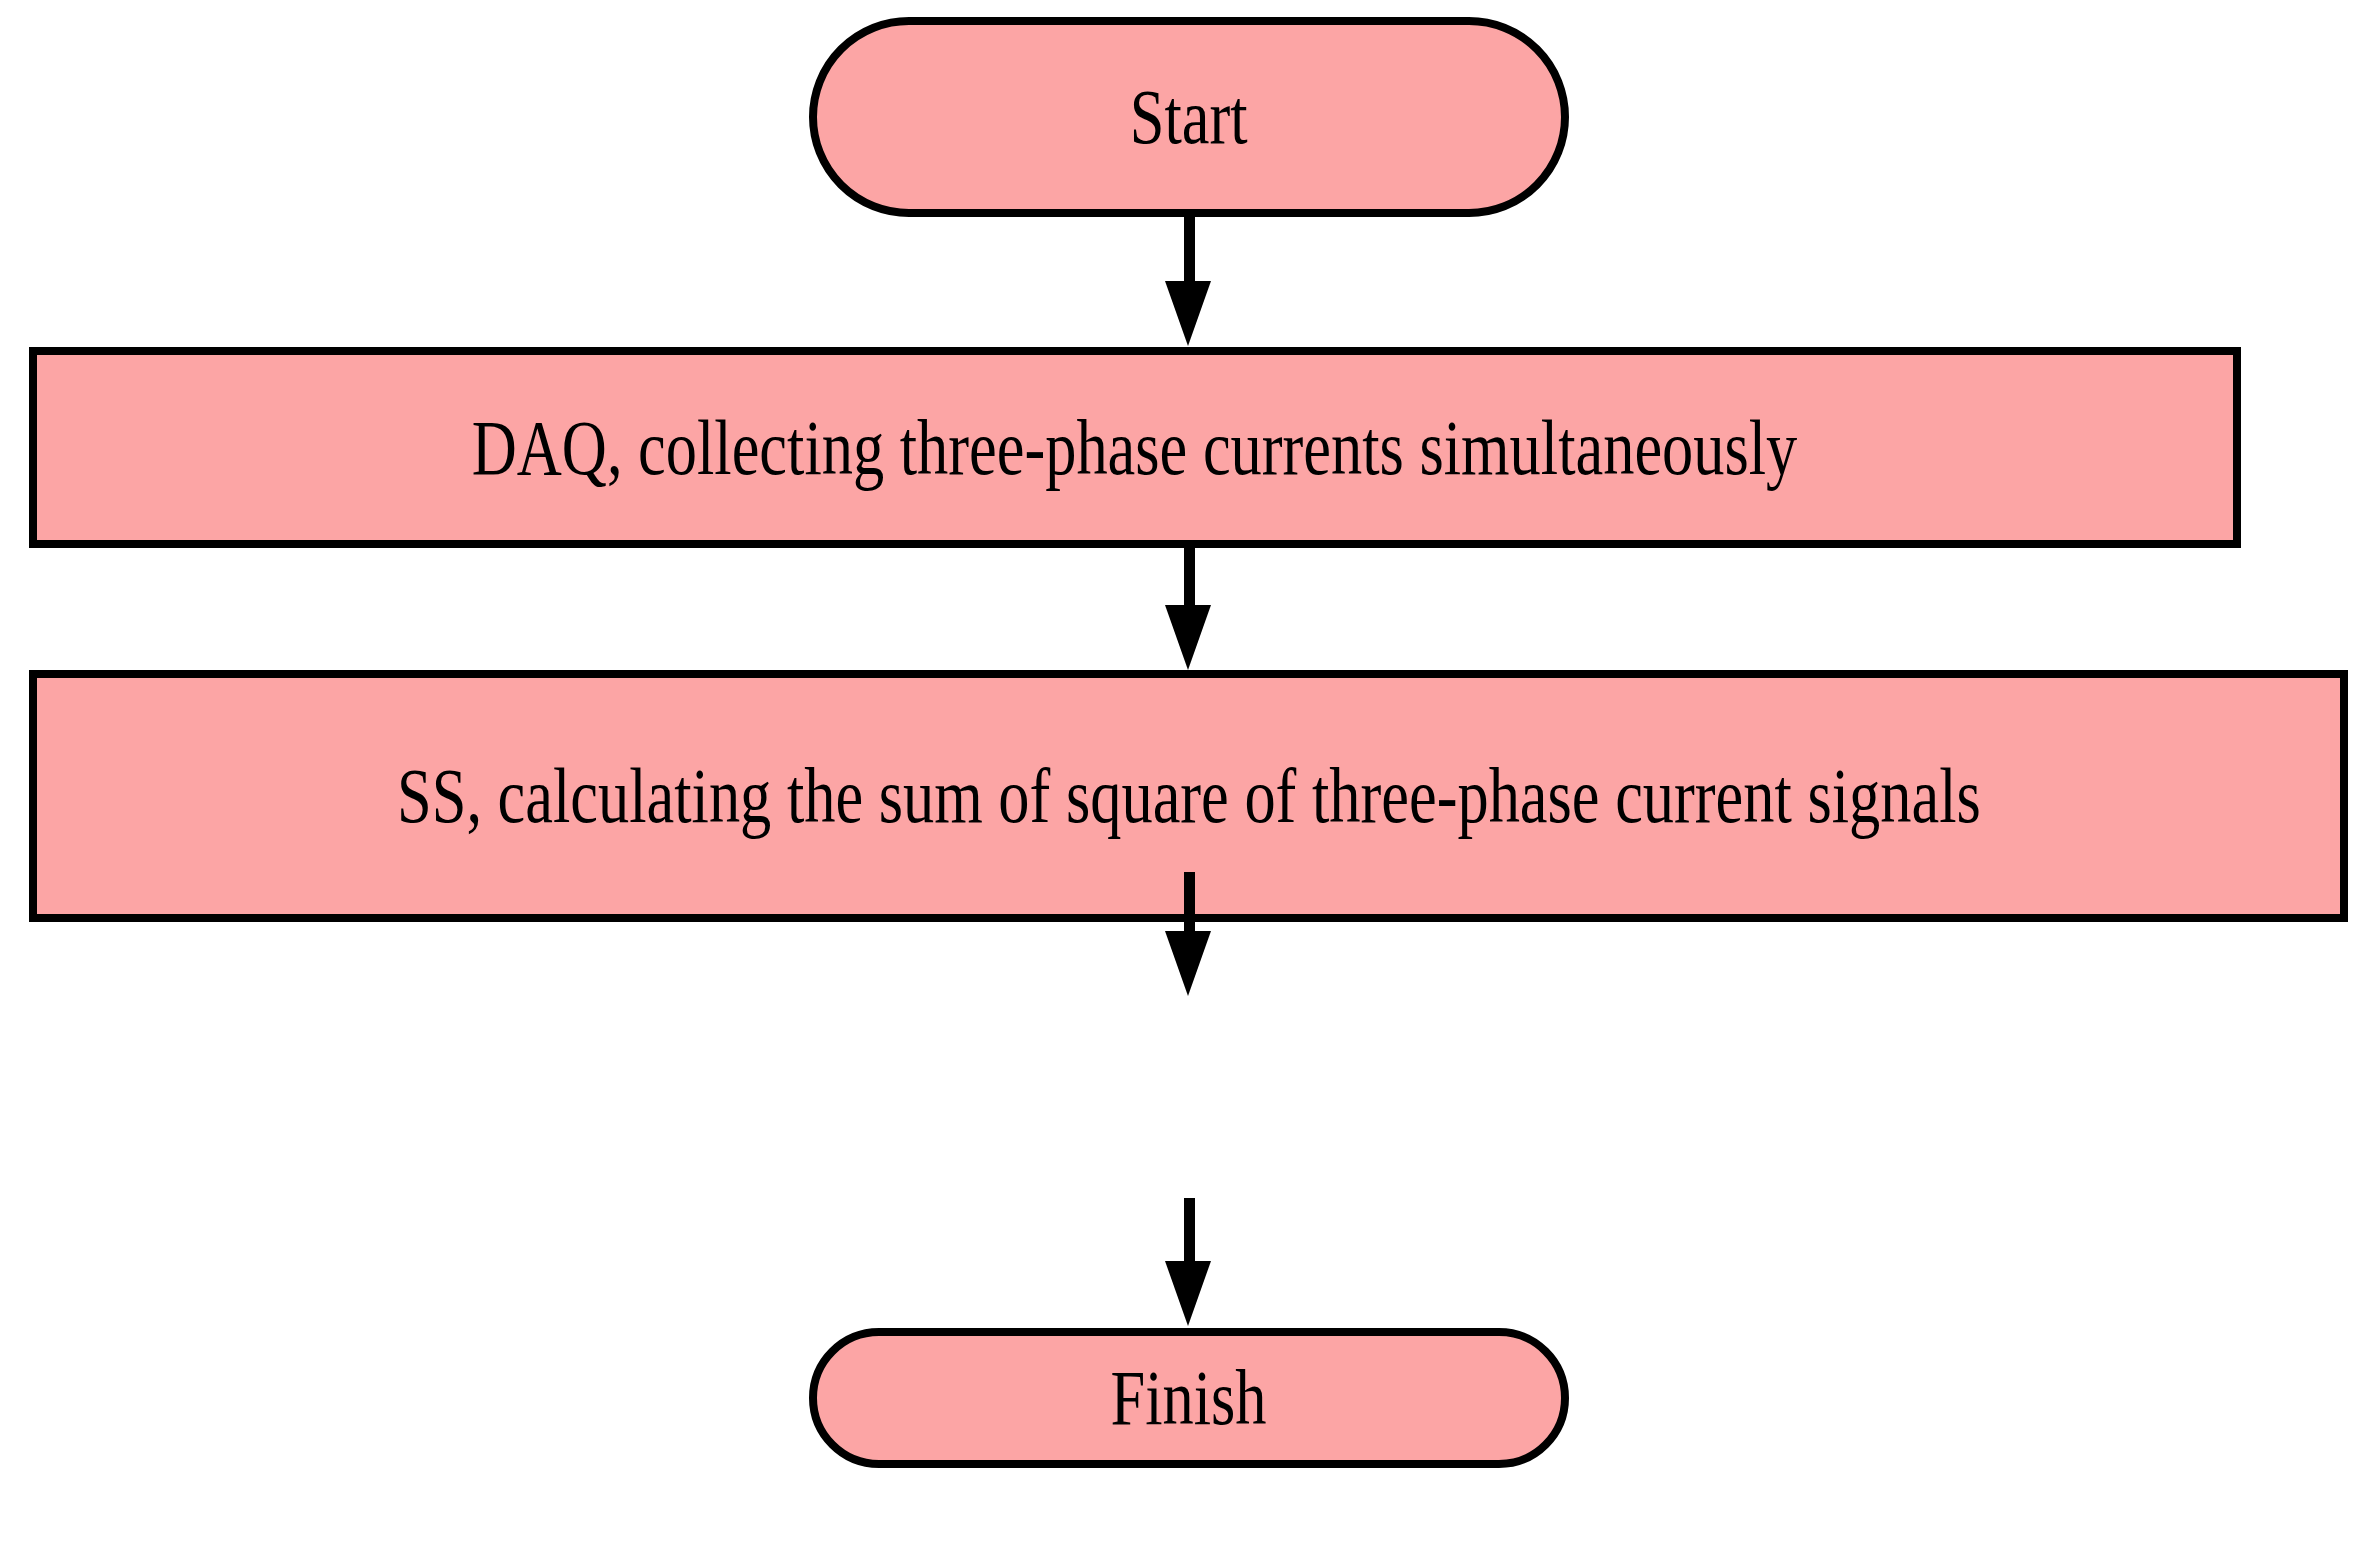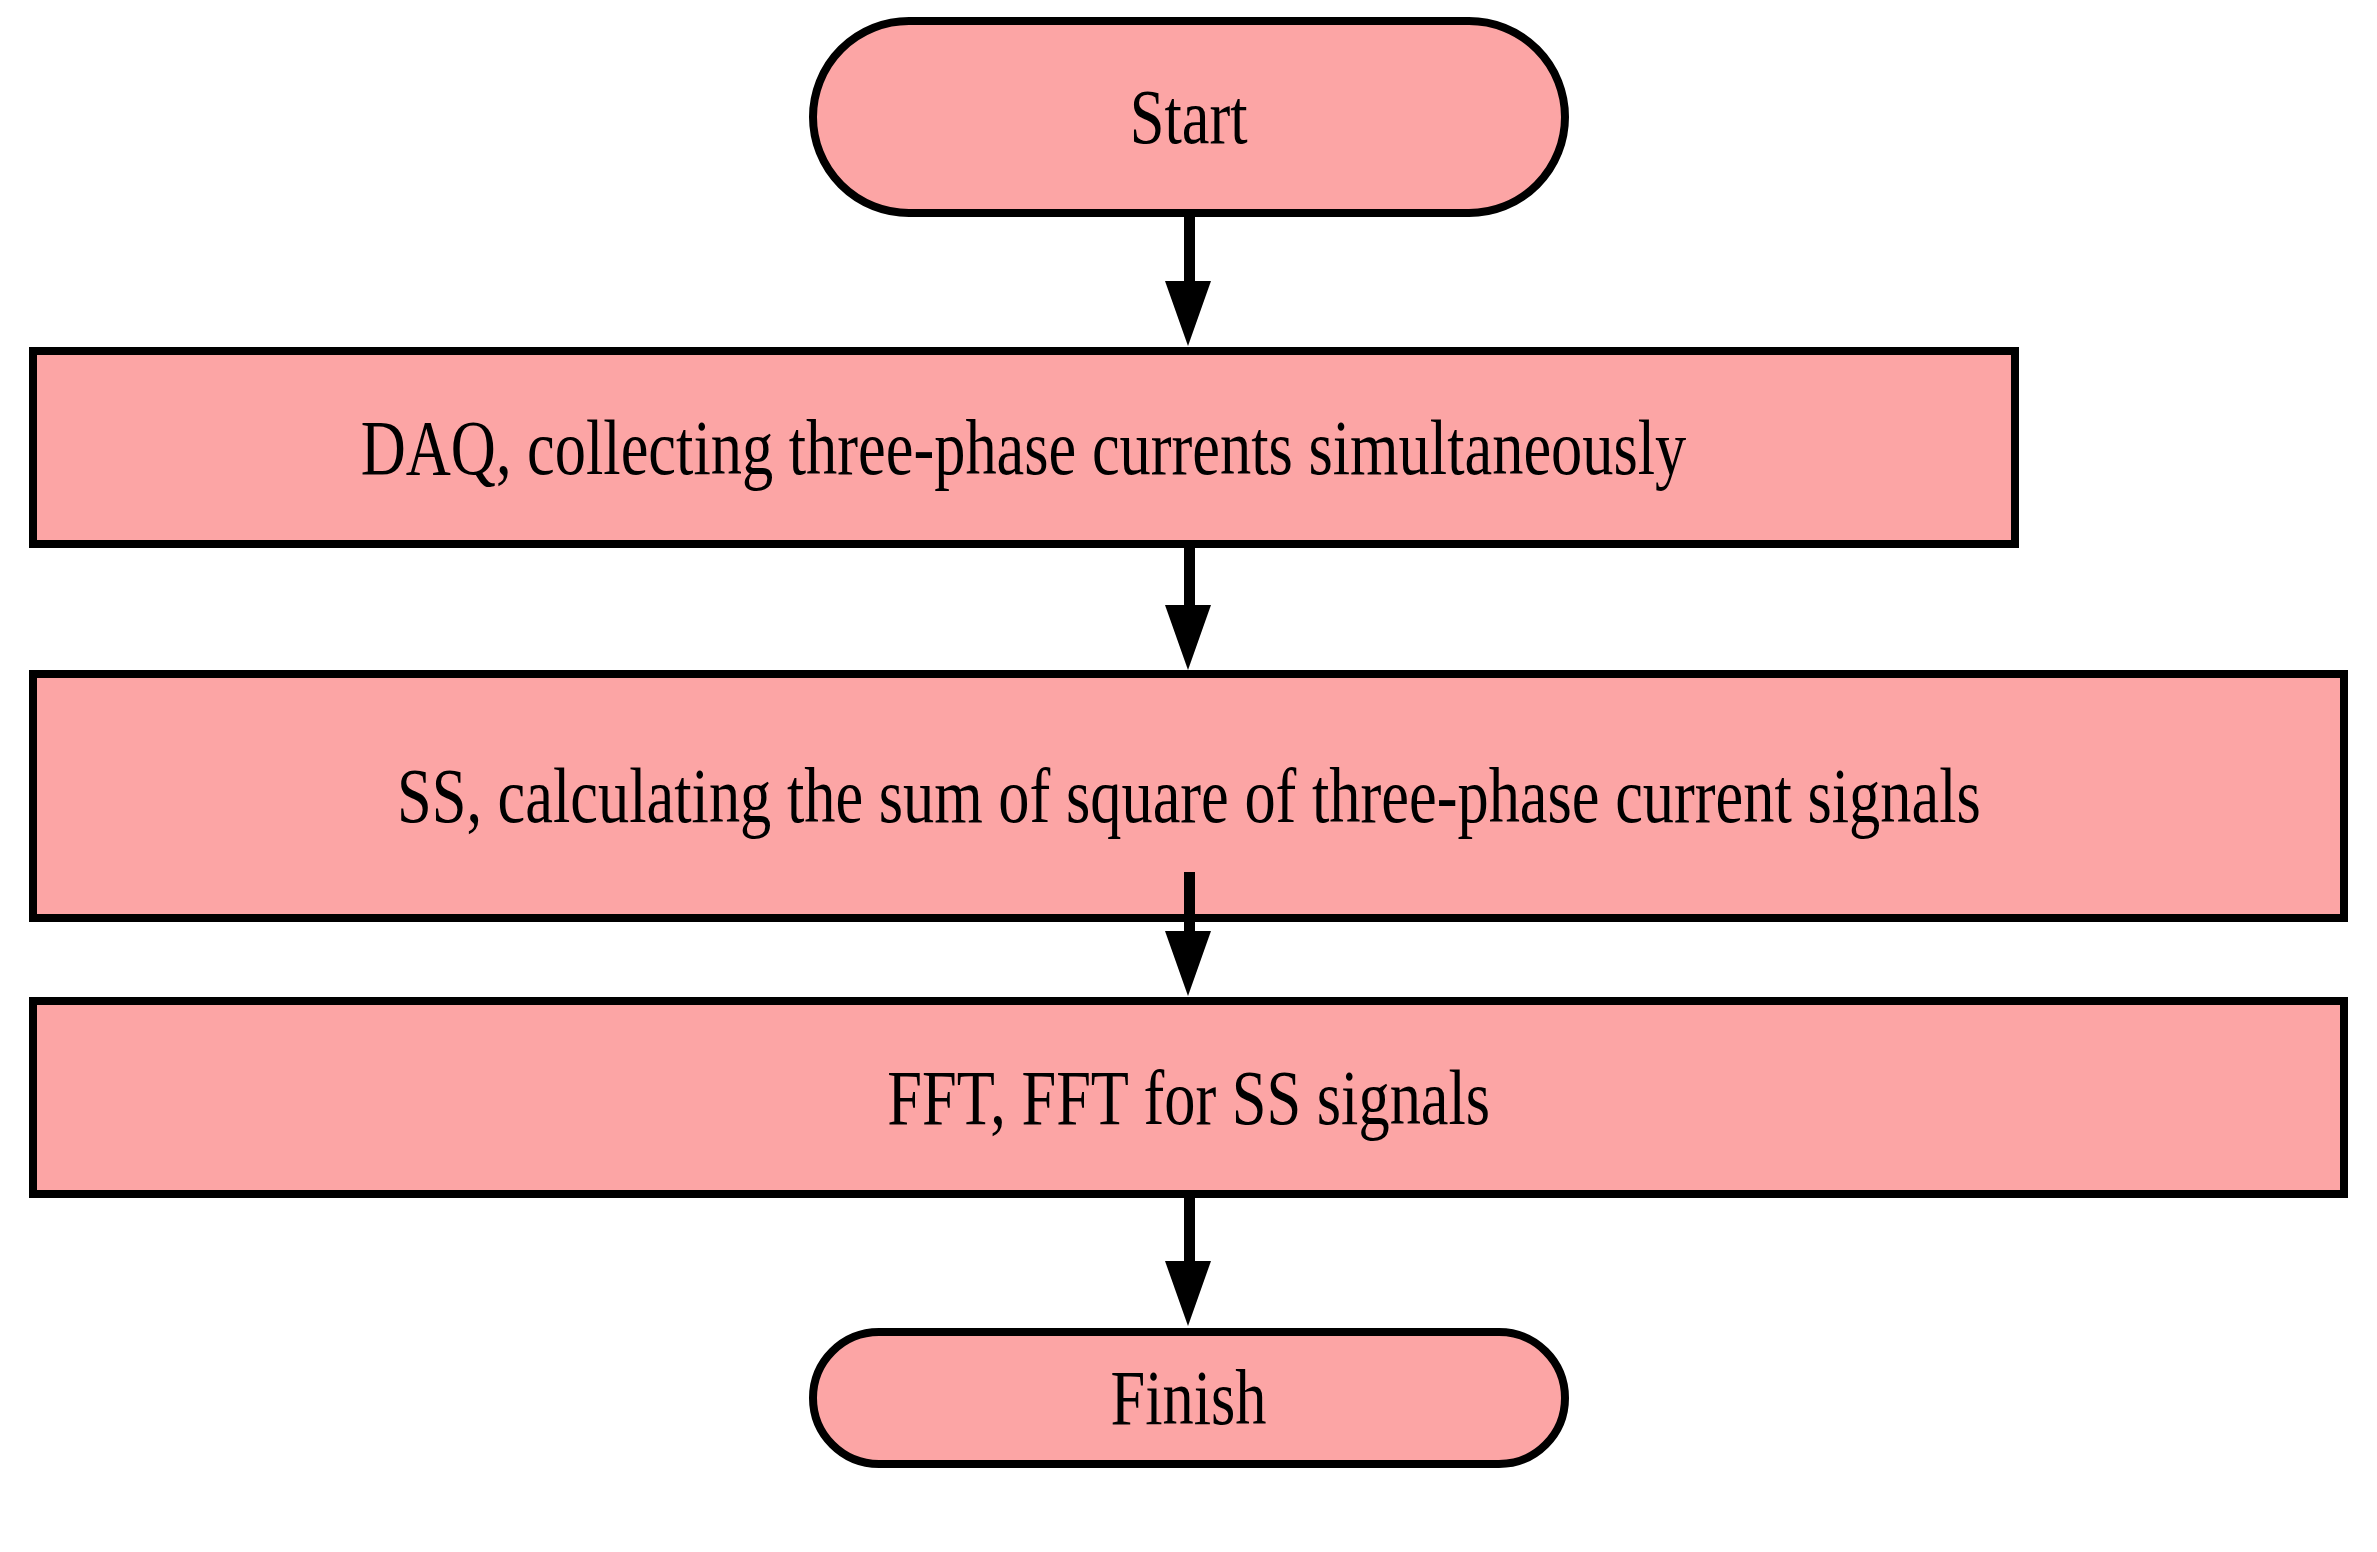--- a/index.html
+++ b/index.html
@@ -68,41 +68,38 @@
 
   <div class="node terminal" style="left:809px; top:17px; width:760px; height:200px;">
     <span class="node-label label-terminal">Start</span>
   </div>
 
   <div class="connector" style="left:1189px; top:217px;">
     <div class="shaft" style="height:65px;"></div>
     <div class="head" style="top:64px;"></div>
   </div>
 
-  <div class="node" style="left:29px; top:347px; width:1990px; height:201px;">
+  <div class="node" style="left:29px; top:347px; width:2212px; height:201px;">
     <span class="node-label label-process">DAQ, collecting three-phase currents simultaneously</span>
   </div>
 
   <div class="connector" style="left:1189px; top:548px;">
     <div class="shaft" style="height:58px;"></div>
     <div class="head" style="top:57px;"></div>
   </div>
 
   <div class="node" style="left:29px; top:670px; width:2319px; height:252px;">
     <span class="node-label label-process">SS, calculating the sum of square of three-phase current signals</span>
   </div>
 
   <div class="connector" style="left:1189px; top:872px;">
     <div class="shaft" style="height:60px;"></div>
     <div class="head" style="top:59px;"></div>
   </div>
 
-  <div class="node" style="left:29px; top:997px; width:2319px; height:201px;">
-    <span class="node-label label-process">FFT, FFT for SS signals</span>
-  </div>
 
   <div class="connector" style="left:1189px; top:1198px;">
     <div class="shaft" style="height:63px;"></div>
     <div class="head" style="top:63px;"></div>
   </div>
 
   <div class="node terminal" style="left:809px; top:1328px; width:760px; height:140px;">
     <span class="node-label label-terminal">Finish</span>
   </div>
 

